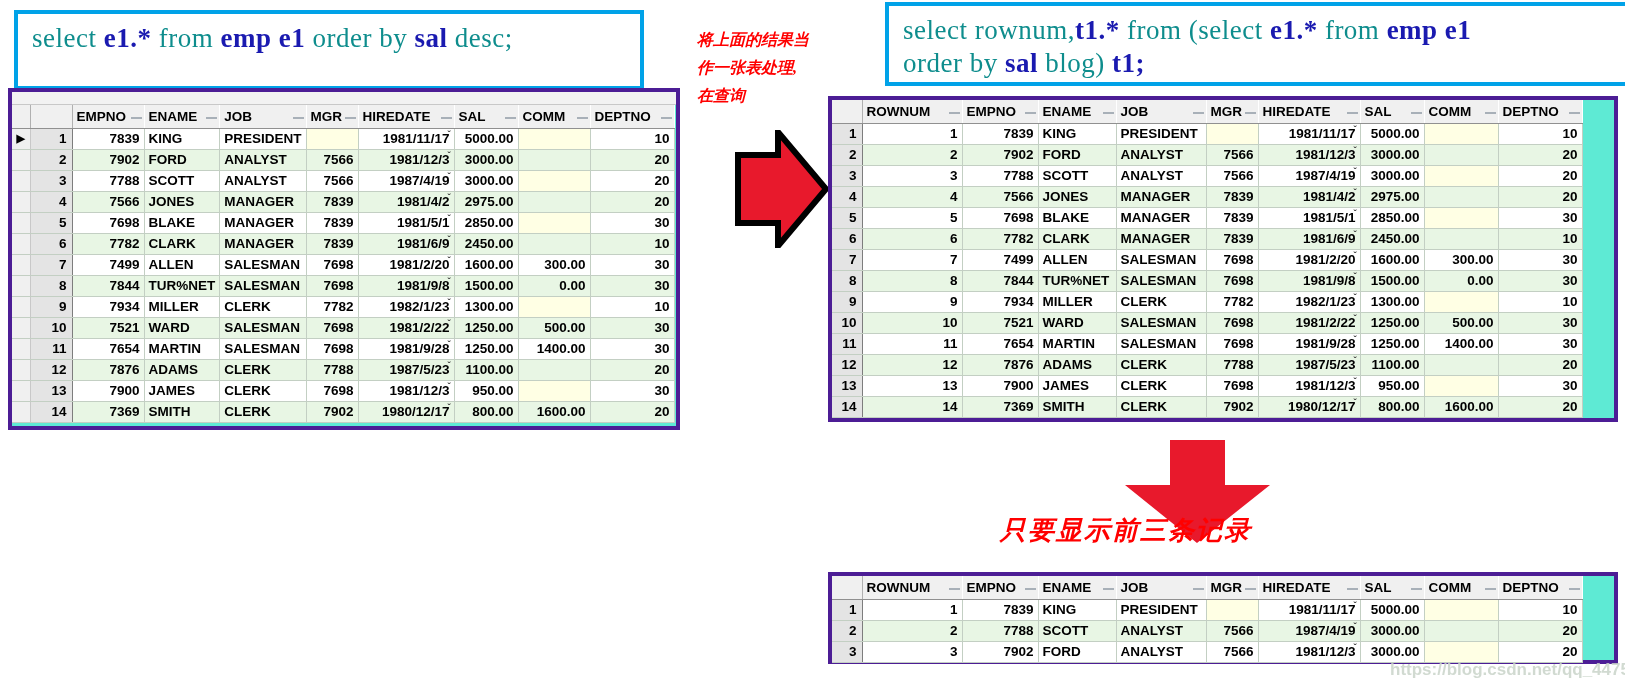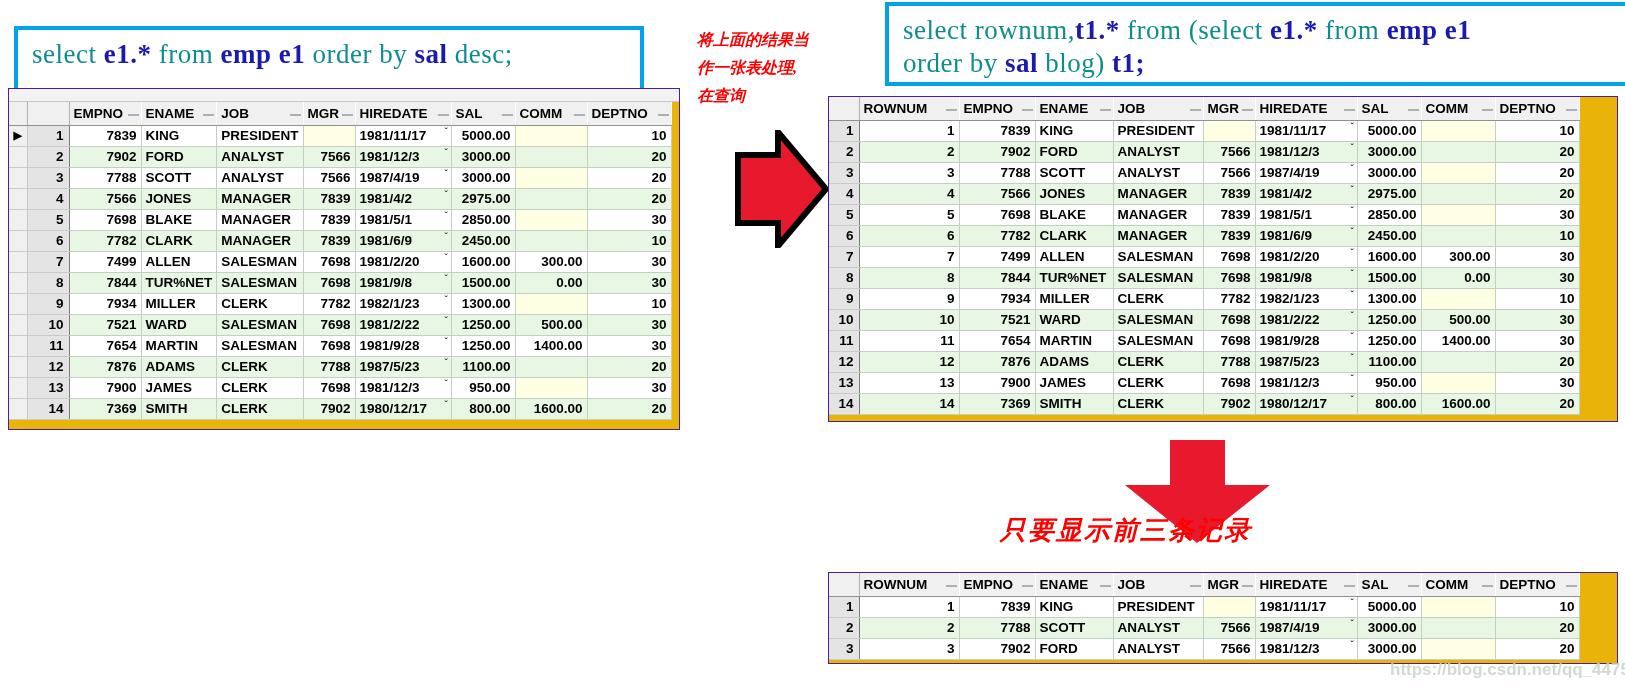--- a/index.html
+++ b/index.html
@@ -20,28 +20,28 @@
     font-size:27px;
     line-height:33px;
     color:#0e8d8d;
     padding:8px 14px;
     white-space:pre-wrap;
     letter-spacing:0.5px;
   }
   .sqlbox .id{ color:#1a1ab0; font-weight:bold; font-family:"Liberation Serif", serif;}
   .sqlbox .kw{ color:#0e8d8d; }
 
-  #sql-1{ left:14px; top:26px; width:630px; height:80px; }
+  #sql-1{ left:14px; top:10px; width:630px; height:80px; }
   #sql-2{ left:838px; top:2px; width:782px; height:84px;margin-left:47px; }
 
   
   .grid{
     position:absolute;
-    background:#eab308;
-    border:1px solid #4c1d95;
+    background:#5eead4;
+    border:4px solid #4c1d95;
     box-sizing:border-box;
     font-size:13.5px;
     font-weight:bold;
     color:#000000;
   }
   .grid table{border-collapse:collapse;table-layout:fixed;}
   .grid th,.grid td{
     border-right:1px solid #c3cfc3;
     border-bottom:1px solid #c3cfc3;
     padding:0 4px;
@@ -79,21 +79,21 @@
     font-size:11px;
     color:#000;
     padding:0;
   }
   .grid tr.odd td.cell{ background:#ffffff; }
   .grid tr.even td.cell{ background:#e8f6e4; }
   .grid tr.odd td.nullcell{ background:#ffffe4; }
   .grid tr.even td.nullcell{ background:#e8f6e4; }
   .num{ text-align:right; }
   .txt{ text-align:left; }
-  .datecell{ position:relative; text-align:left; padding-right:14px;}
+  .datecell{ position:relative; text-align:right; padding-right:14px;}
   .datecell .dd{
     position:absolute;right:3px;top:1px;font-size:9px;color:#333;line-height:9px;
   }
   .toprule{
     position:absolute;left:0;right:0;top:0;height:12px;background:#f2f2f2;
     border-bottom:1px solid #c8c8c8;
   }
   .ann{
     position:absolute;
     color:#ff0000;

